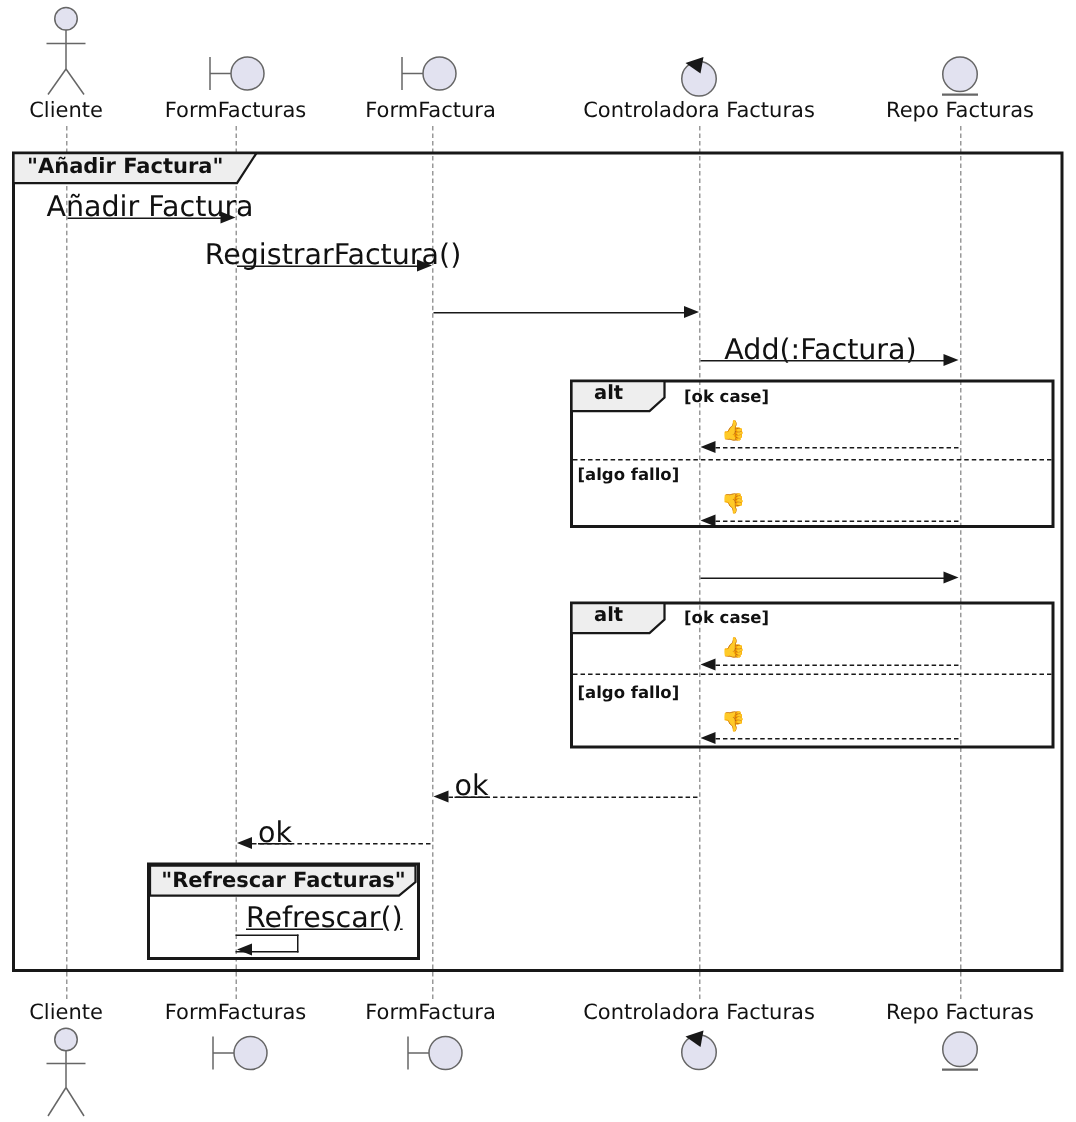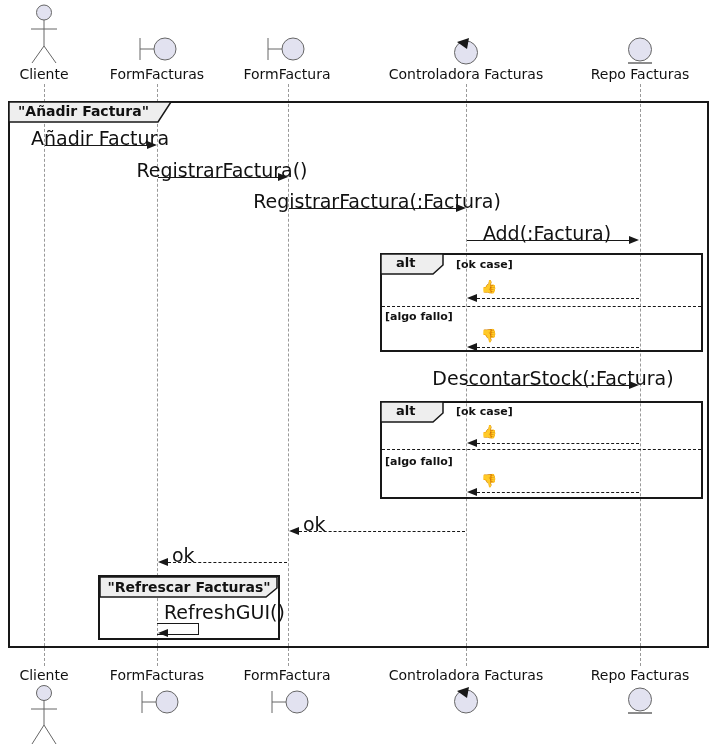--- a/index.html
+++ b/index.html
@@ -1,21 +1,21 @@
 <!DOCTYPE html>
 <html><head>
 <meta charset="utf-8">
 <style>
   html,body{margin:0;padding:0;background:#fff;}
   .canvas{position:relative;width:712px;height:748px;background:#fff;
           font-family:"DejaVu Sans","Liberation Sans",sans-serif;overflow:hidden;color:#111;}
   .lifeline{position:absolute;top:84px;height:582px;width:0;border-left:1px dashed #999;}
   .plabel{position:absolute;font-size:14px;transform:translateX(-50%);white-space:nowrap;}
   .msg{position:absolute;font-size:19px;transform:translateX(-50%);white-space:nowrap;}
-  .msg.la{transform:none;}
+  .msg.la{transform:none;text-decoration:underline;}
   .line{position:absolute;height:0;border-top:1px solid #181818;}
   .line.ret{border-top:1px dashed #181818;}
   .ah-r{position:absolute;width:0;height:0;border-left:10px solid #181818;
         border-top:4.5px solid transparent;border-bottom:4.5px solid transparent;}
   .ah-l{position:absolute;width:0;height:0;border-right:10px solid #181818;
         border-top:4.5px solid transparent;border-bottom:4.5px solid transparent;}
   .frame{position:absolute;border:2px solid #181818;background:transparent;}
   .tabtext{position:absolute;font-weight:bold;font-size:14px;white-space:nowrap;}
   .alttext{position:absolute;font-weight:bold;font-size:13px;white-space:nowrap;}
   .guard{position:absolute;font-weight:bold;font-size:11px;white-space:nowrap;}
@@ -75,21 +75,20 @@
   <div class="tabtext" style="left:18px;top:103px">"Añadir Factura"</div>
 
   <div class="msg" style="left:100px;top:127px">Añadir Factura</div>
   <div class="line" style="left:45px;top:145px;width:103px"></div>
   <div class="ah-r" style="left:147px;top:141px"></div>
 
   <div class="msg" style="left:222px;top:159px">RegistrarFactura()</div>
   <div class="line" style="left:158px;top:177px;width:121px"></div>
   <div class="ah-r" style="left:278px;top:173px"></div>
 
-  <div class="msg" style="left:377px;top:190px">RegistrarFactura(:Factura)</div>
   <div class="line" style="left:289px;top:208px;width:168px"></div>
   <div class="ah-r" style="left:456px;top:204px"></div>
 
   <div class="msg" style="left:547px;top:222px">Add(:Factura)</div>
   <div class="line" style="left:467px;top:240px;width:163px"></div>
   <div class="ah-r" style="left:629px;top:236px"></div>
 
   <div class="frame" style="left:380px;top:253px;width:319px;height:95px"></div>
   <svg style="left:381px;top:254px" width="64" height="21">
     <polygon points="0,0 62,0 62,11 52,20 0,20" fill="#EEEEEE" stroke="#181818" stroke-width="1.5"></polygon>
@@ -98,21 +97,20 @@
   <div class="guard" style="left:456px;top:258px">[ok case]</div>
   <div class="thumb" style="left:481px;top:279px">👍</div>
   <div class="line ret" style="left:477px;top:298px;width:162px"></div>
   <div class="ah-l" style="left:467px;top:294px"></div>
   <div class="divider" style="left:382px;top:306px;width:319px"></div>
   <div class="guard" style="left:385px;top:310px">[algo fallo]</div>
   <div class="thumb" style="left:481px;top:328px">👎</div>
   <div class="line ret" style="left:477px;top:347px;width:162px"></div>
   <div class="ah-l" style="left:467px;top:343px"></div>
 
-  <div class="msg" style="left:553px;top:367px">DescontarStock(:Factura)</div>
   <div class="line" style="left:467px;top:385px;width:163px"></div>
   <div class="ah-r" style="left:629px;top:381px"></div>
 
   <div class="frame" style="left:380px;top:401px;width:319px;height:94px"></div>
   <svg style="left:381px;top:402px" width="64" height="21">
     <polygon points="0,0 62,0 62,11 52,20 0,20" fill="#EEEEEE" stroke="#181818" stroke-width="1.5"></polygon>
   </svg>
   <div class="alttext" style="left:396px;top:403px">alt</div>
   <div class="guard" style="left:456px;top:405px">[ok case]</div>
   <div class="thumb" style="left:481px;top:424px">👍</div>
@@ -130,21 +128,21 @@
 
   <div class="msg la" style="left:172px;top:544px">ok</div>
   <div class="line ret" style="left:168px;top:562px;width:119px"></div>
   <div class="ah-l" style="left:158px;top:558px"></div>
 
   <div class="frame" style="left:98px;top:575px;width:178px;height:61px"></div>
   <svg style="left:100px;top:577px" width="178" height="21">
     <polygon points="0,0 177,0 177,11 166,20 0,20" fill="#EEEEEE" stroke="#181818" stroke-width="1.5"></polygon>
   </svg>
   <div class="tabtext" style="left:100px;top:579px;width:178px;text-align:center">"Refrescar Facturas"</div>
-  <div class="msg la" style="left:164px;top:601px">RefreshGUI()</div>
+  <div class="msg la" style="left:164px;top:601px">Refrescar()</div>
   <div class="selfmsg" style="left:157px;top:623px;width:41px;height:10px"></div>
   <div class="ah-l" style="left:158px;top:629px"></div>
 
   <div class="plabel" style="left:44px;top:667px">Cliente</div>
   <div class="plabel" style="left:157px;top:667px">FormFacturas</div>
   <div class="plabel" style="left:287px;top:667px">FormFactura</div>
   <div class="plabel" style="left:466px;top:667px">Controladora Facturas</div>
   <div class="plabel" style="left:640px;top:667px">Repo Facturas</div>
 
   <svg style="left:28px;top:684px" width="32" height="62">

